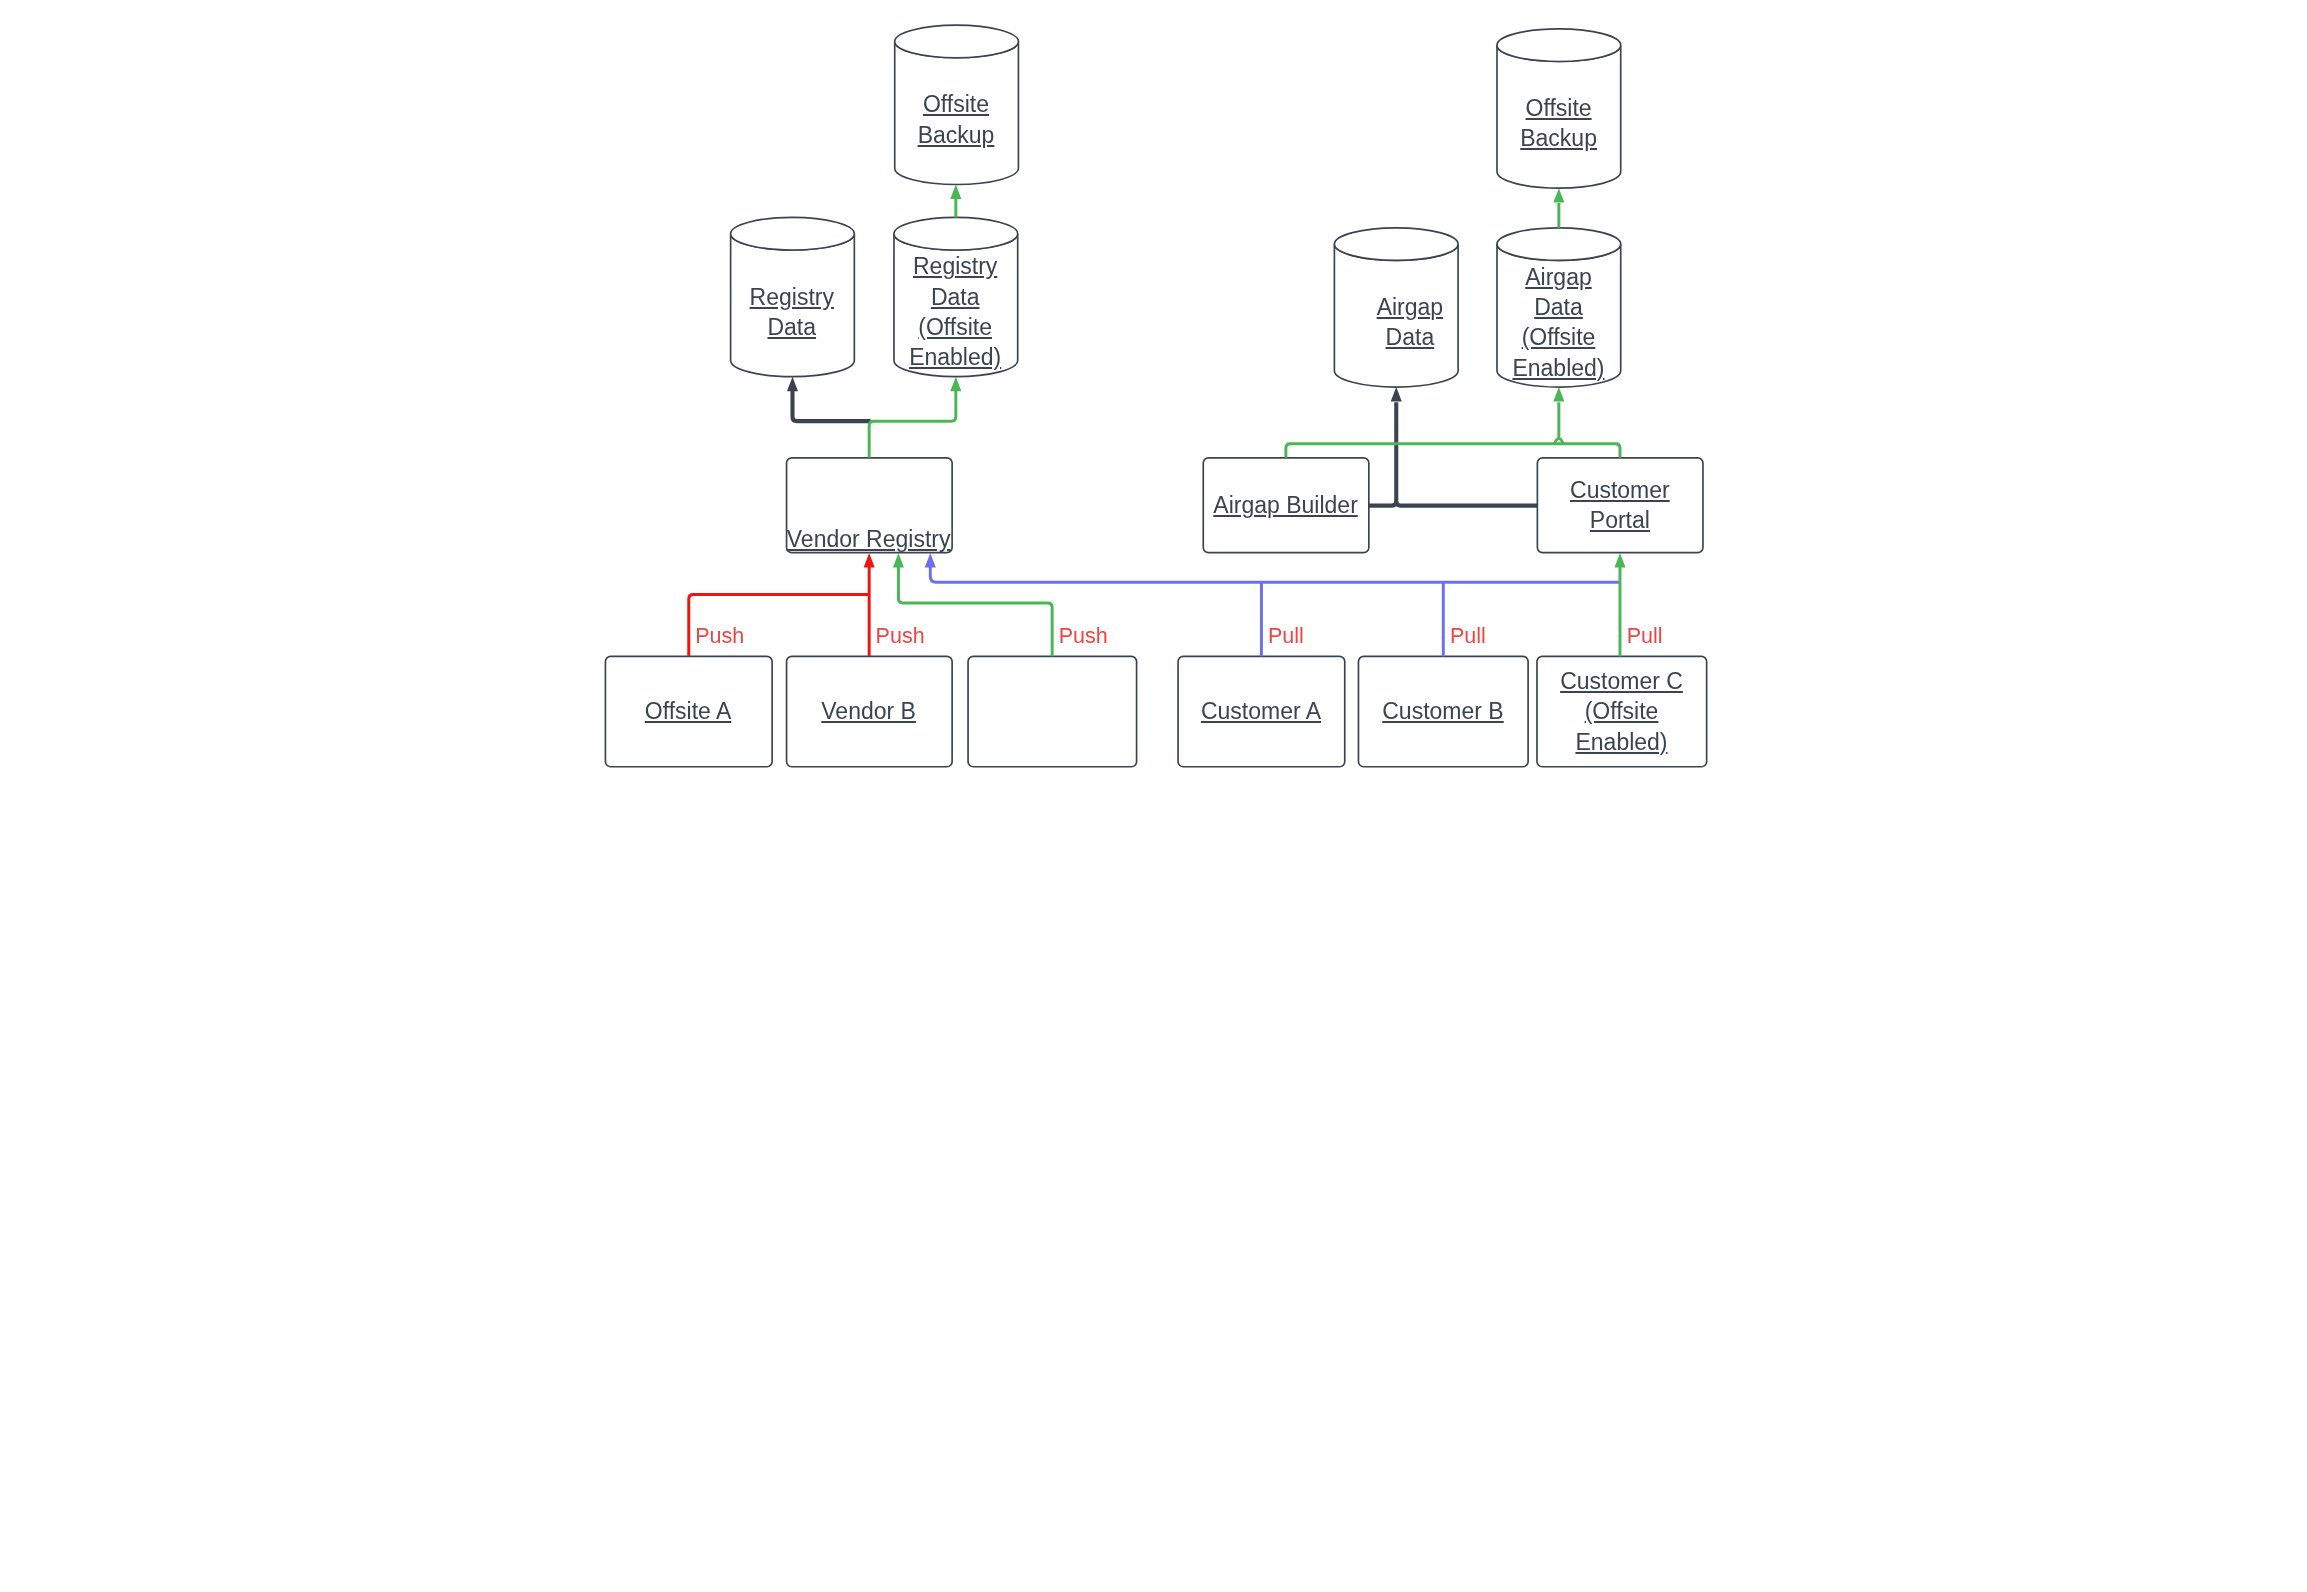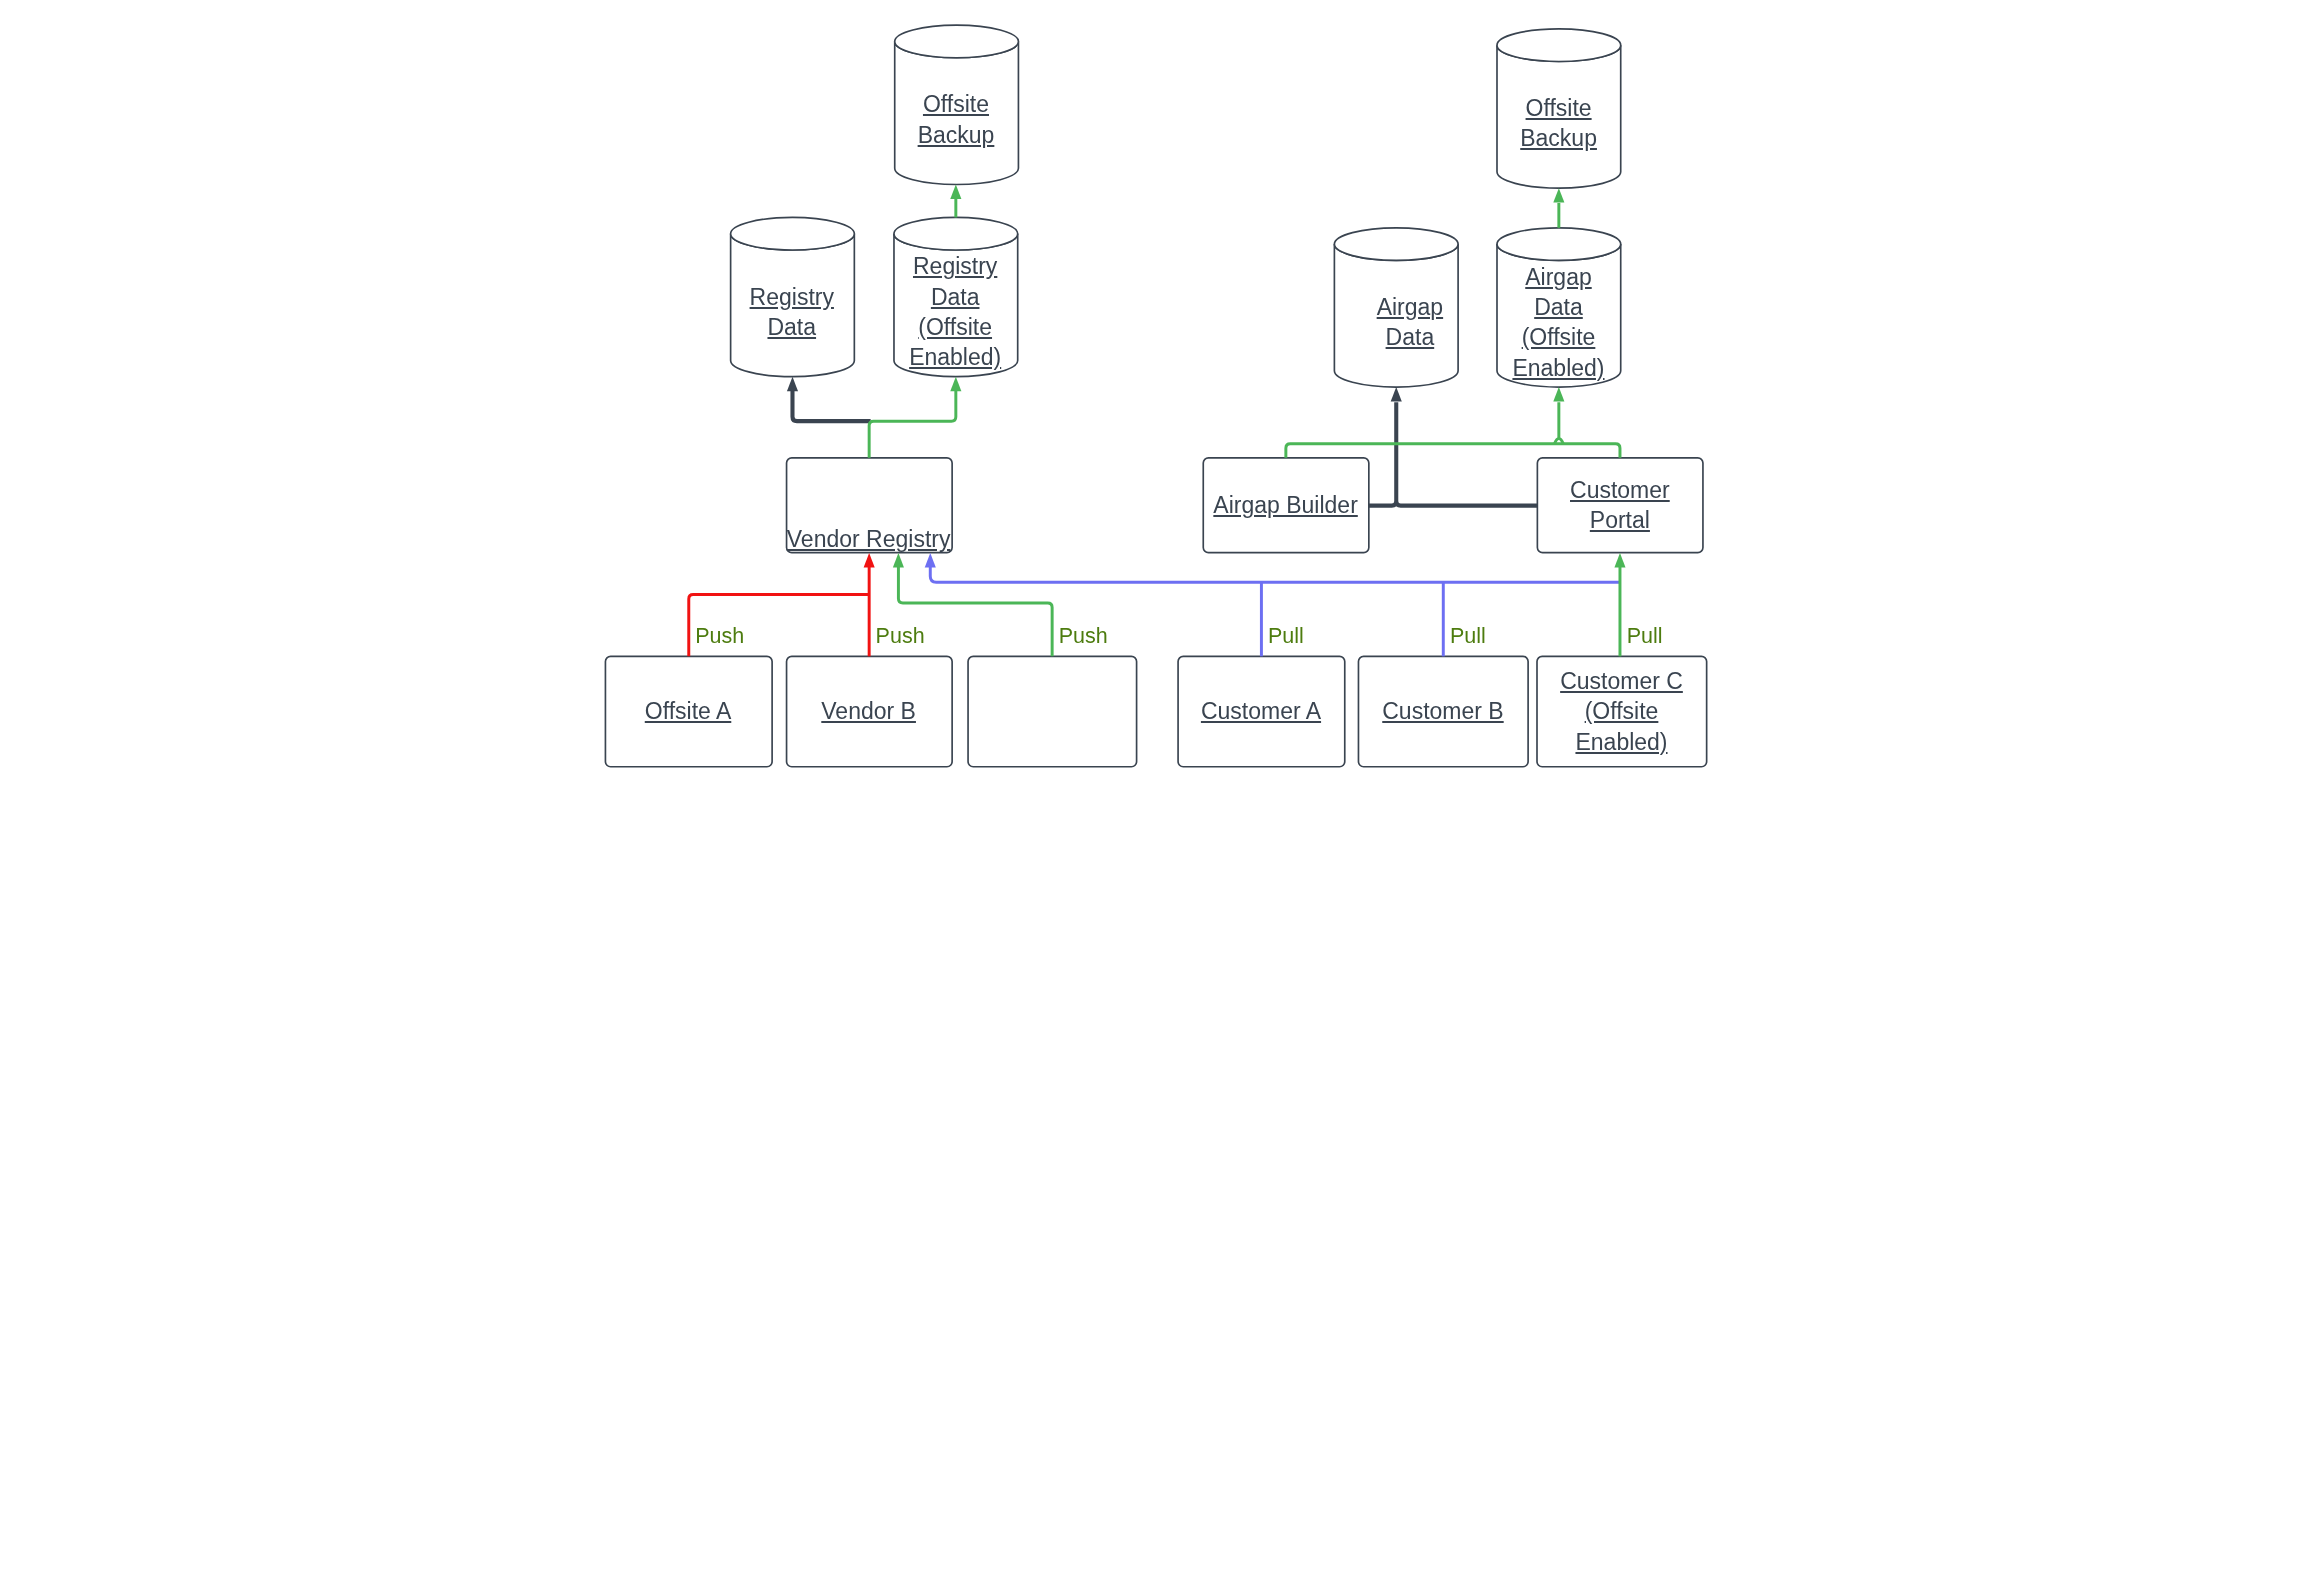--- a/index.html
+++ b/index.html
@@ -21,21 +21,21 @@
     position:absolute;
     display:flex;align-items:center;justify-content:center;
     text-align:center;
     color:#3a4450;
     font-size:23px;line-height:1.32;
     pointer-events:none;
     text-decoration:underline;
   }
   .edge-label{
     position:absolute;
-    color:#4d7c0f;
+    color:#ef4444;
     font-size:21.5px;line-height:1.1;
     white-space:nowrap;
     pointer-events:none;
   }
 </style>
 </head>
 <body>
 
 <div class="canvas">
 

